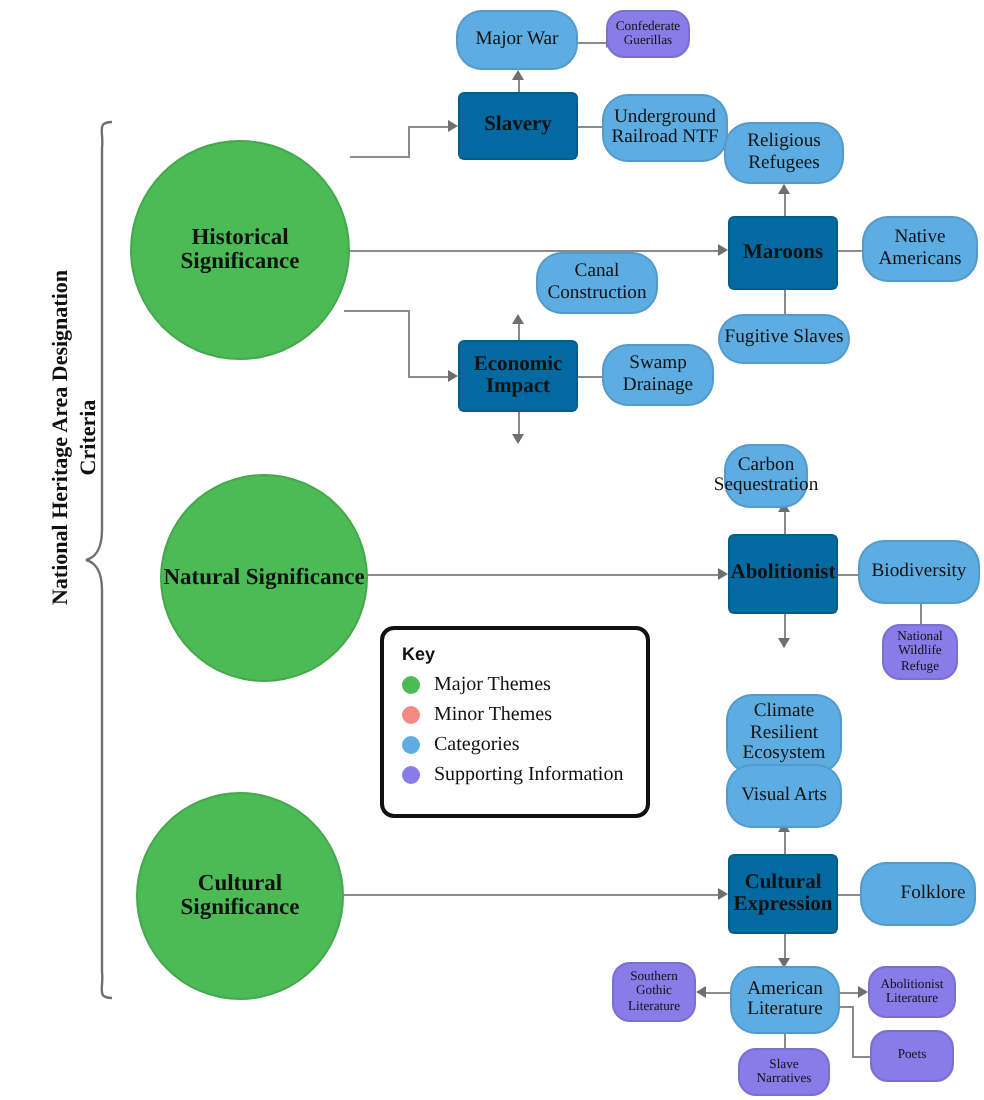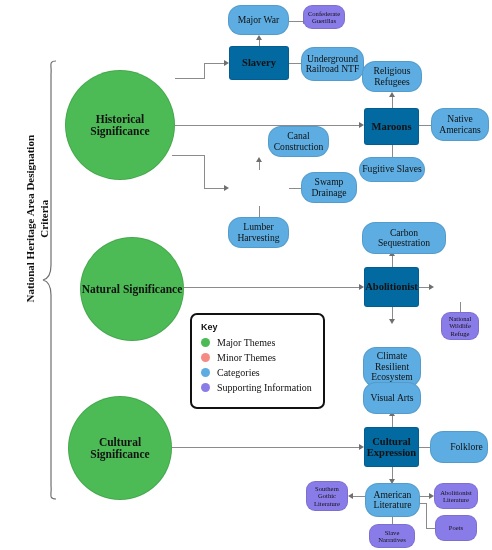--- a/index.html
+++ b/index.html
@@ -136,33 +136,34 @@
   <div class="ln h" style="left:413px;top:503px;width:14px;"></div>
   <div class="ln v" style="left:426px;top:503px;height:25px;"></div>
   <div class="ln h" style="left:426px;top:528px;width:9px;"></div>
   <div class="arw ar" style="left:435px;top:524.8px;"></div>
 
   <div class="node major" style="left:65px;top:70px;width:110px;height:110px;">Historical Significance</div>
   <div class="node major" style="left:80px;top:237px;width:104px;height:104px;">Natural Significance</div>
   <div class="node major" style="left:68px;top:396px;width:104px;height:104px;">Cultural Significance</div>
 
   <div class="node minor" style="left:229px;top:46px;width:60px;height:34px;">Slavery</div>
+  <div class="node minor" style="left:229px;top:170px;width:60px;height:36px;">Economic Impact</div>
   <div class="node minor" style="left:364px;top:108px;width:55px;height:37px;">Maroons</div>
   <div class="node minor" style="left:364px;top:267px;width:55px;height:40px;">Abolitionist</div>
   <div class="node minor" style="left:364px;top:427px;width:55px;height:40px;">Cultural Expression</div>
 
   <div class="node cat" style="left:228px;top:5px;width:61px;height:30px;">Major War</div>
   <div class="node cat" style="left:301px;top:47px;width:63px;height:32px;padding:16px 2px;">Underground Railroad NTF</div>
   <div class="node cat" style="left:228px;top:126px;width:61px;height:31px;padding:0 2px;margin-left:40px;">Canal Construction</div>
   <div class="node cat" style="left:301px;top:172px;width:56px;height:31px;">Swamp Drainage</div>
-  <div class="node cat" style="left:228px;top:217px;width:61px;height:31px;">Lumber Harvesting</div>
   <div class="node cat" style="left:362px;top:61px;width:60px;height:31px;">Religious Refugees</div>
   <div class="node cat" style="left:431px;top:108px;width:58px;height:33px;">Native Americans</div>
   <div class="node cat" style="left:359px;top:157px;width:66px;height:25px;">Fugitive Slaves</div>
-  <div class="node cat" style="left:362px;top:222px;width:84px;height:32px;padding:0 2px;">Carbon Sequestration</div>
+  <div class="node cat" style="left:362px;top:222px;width:42px;height:32px;padding:0 2px;">Carbon Sequestration</div>
+  <div class="node cat" style="left:429px;top:270px;width:61px;height:32px;">Biodiversity</div>
   <div class="node cat" style="left:363px;top:319px;width:58px;height:40px;margin-top:28px;">Climate Resilient Ecosystem</div>
   <div class="node cat" style="left:363px;top:382px;width:58px;height:32px;">Visual Arts</div>
   <div class="node cat" style="left:430px;top:431px;width:58px;height:32px;padding-left:15px;">Folklore</div>
   <div class="node cat" style="left:365px;top:483px;width:55px;height:34px;">American Literature</div>
 
   <div class="node sup" style="left:303px;top:5px;width:42px;height:24px;padding:0 1px;">Confederate Guerillas</div>
   <div class="node sup" style="left:441px;top:312px;width:38px;height:28px;padding:0 1px;">National Wildlife Refuge</div>
   <div class="node sup" style="left:306px;top:481px;width:42px;height:30px;padding:0 1px;">Southern Gothic Literature</div>
   <div class="node sup" style="left:434px;top:483px;width:44px;height:26px;padding:0 1px;">Abolitionist Literature</div>
   <div class="node sup" style="left:369px;top:524px;width:46px;height:24px;padding:0 1px;">Slave Narratives</div>

